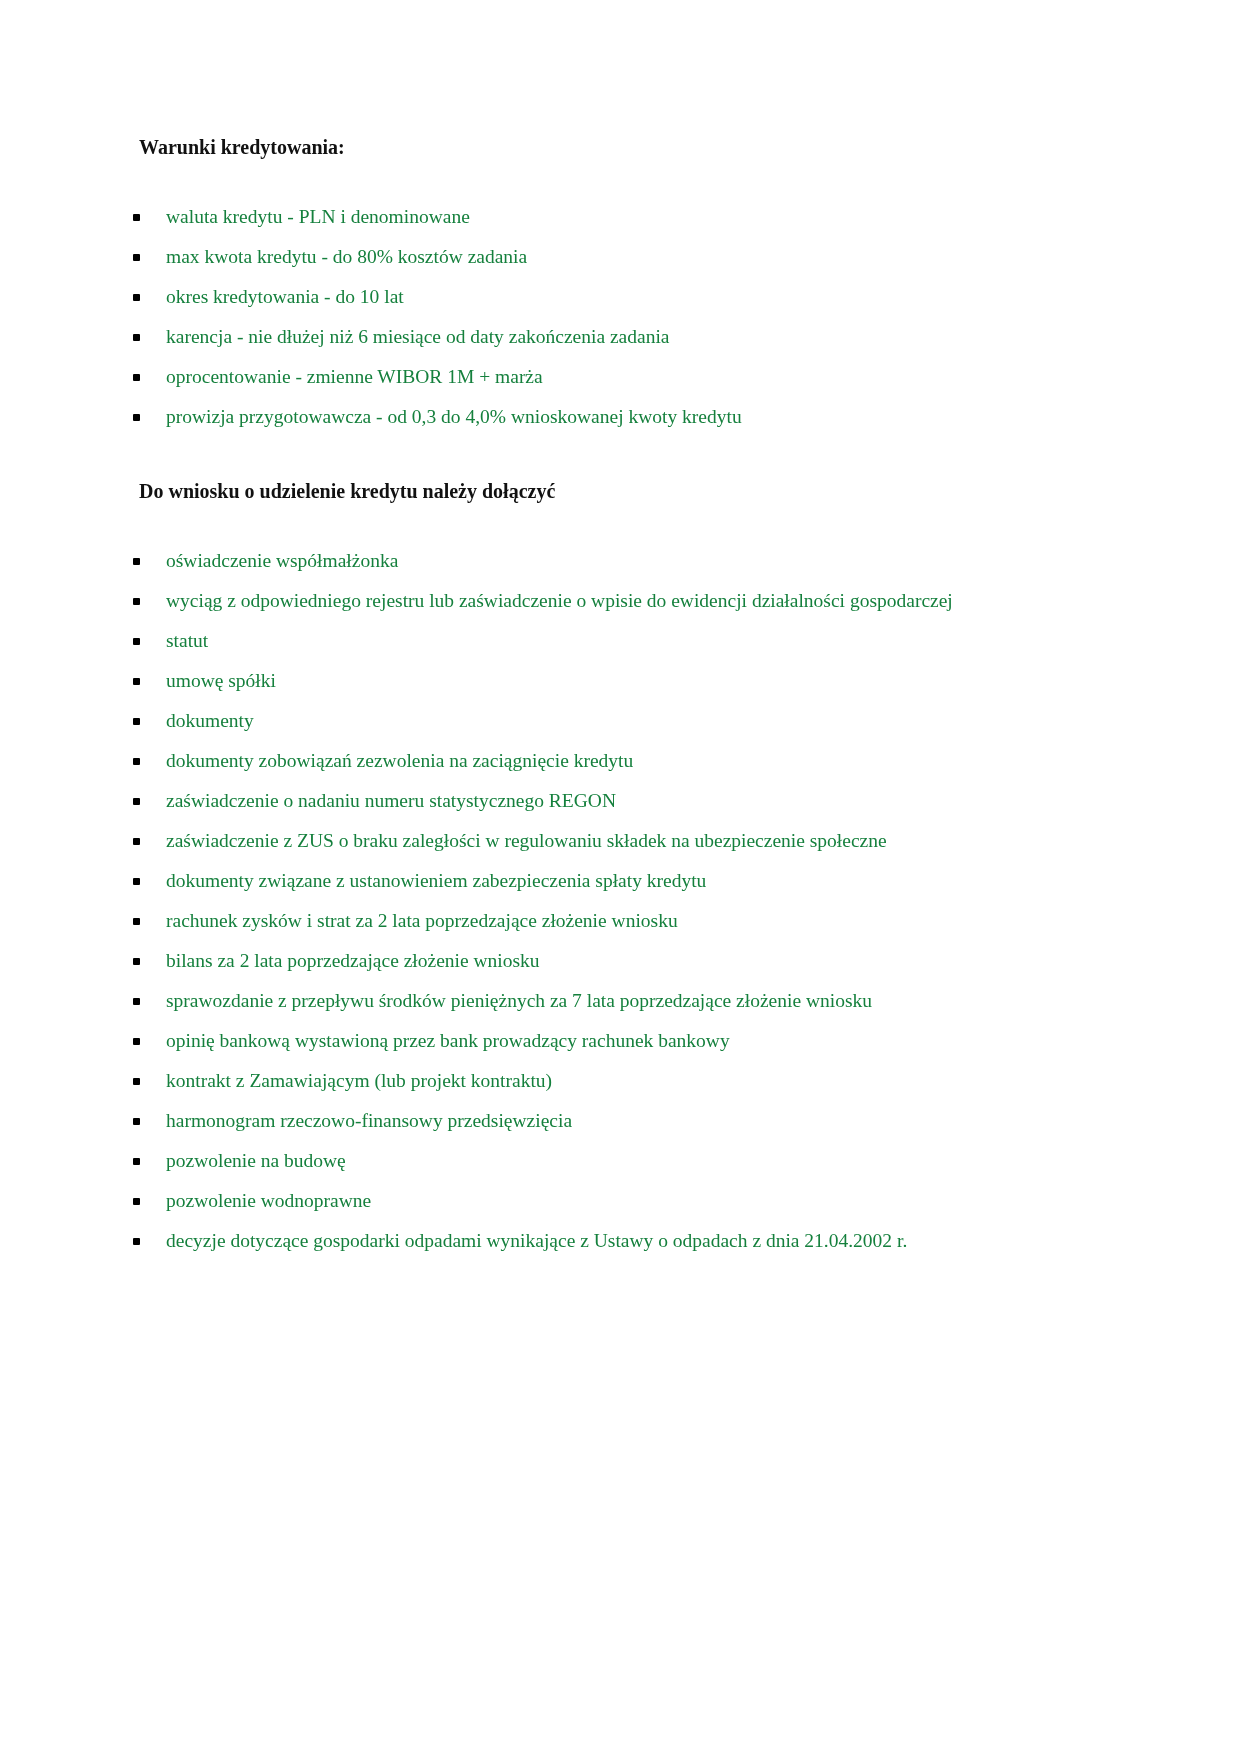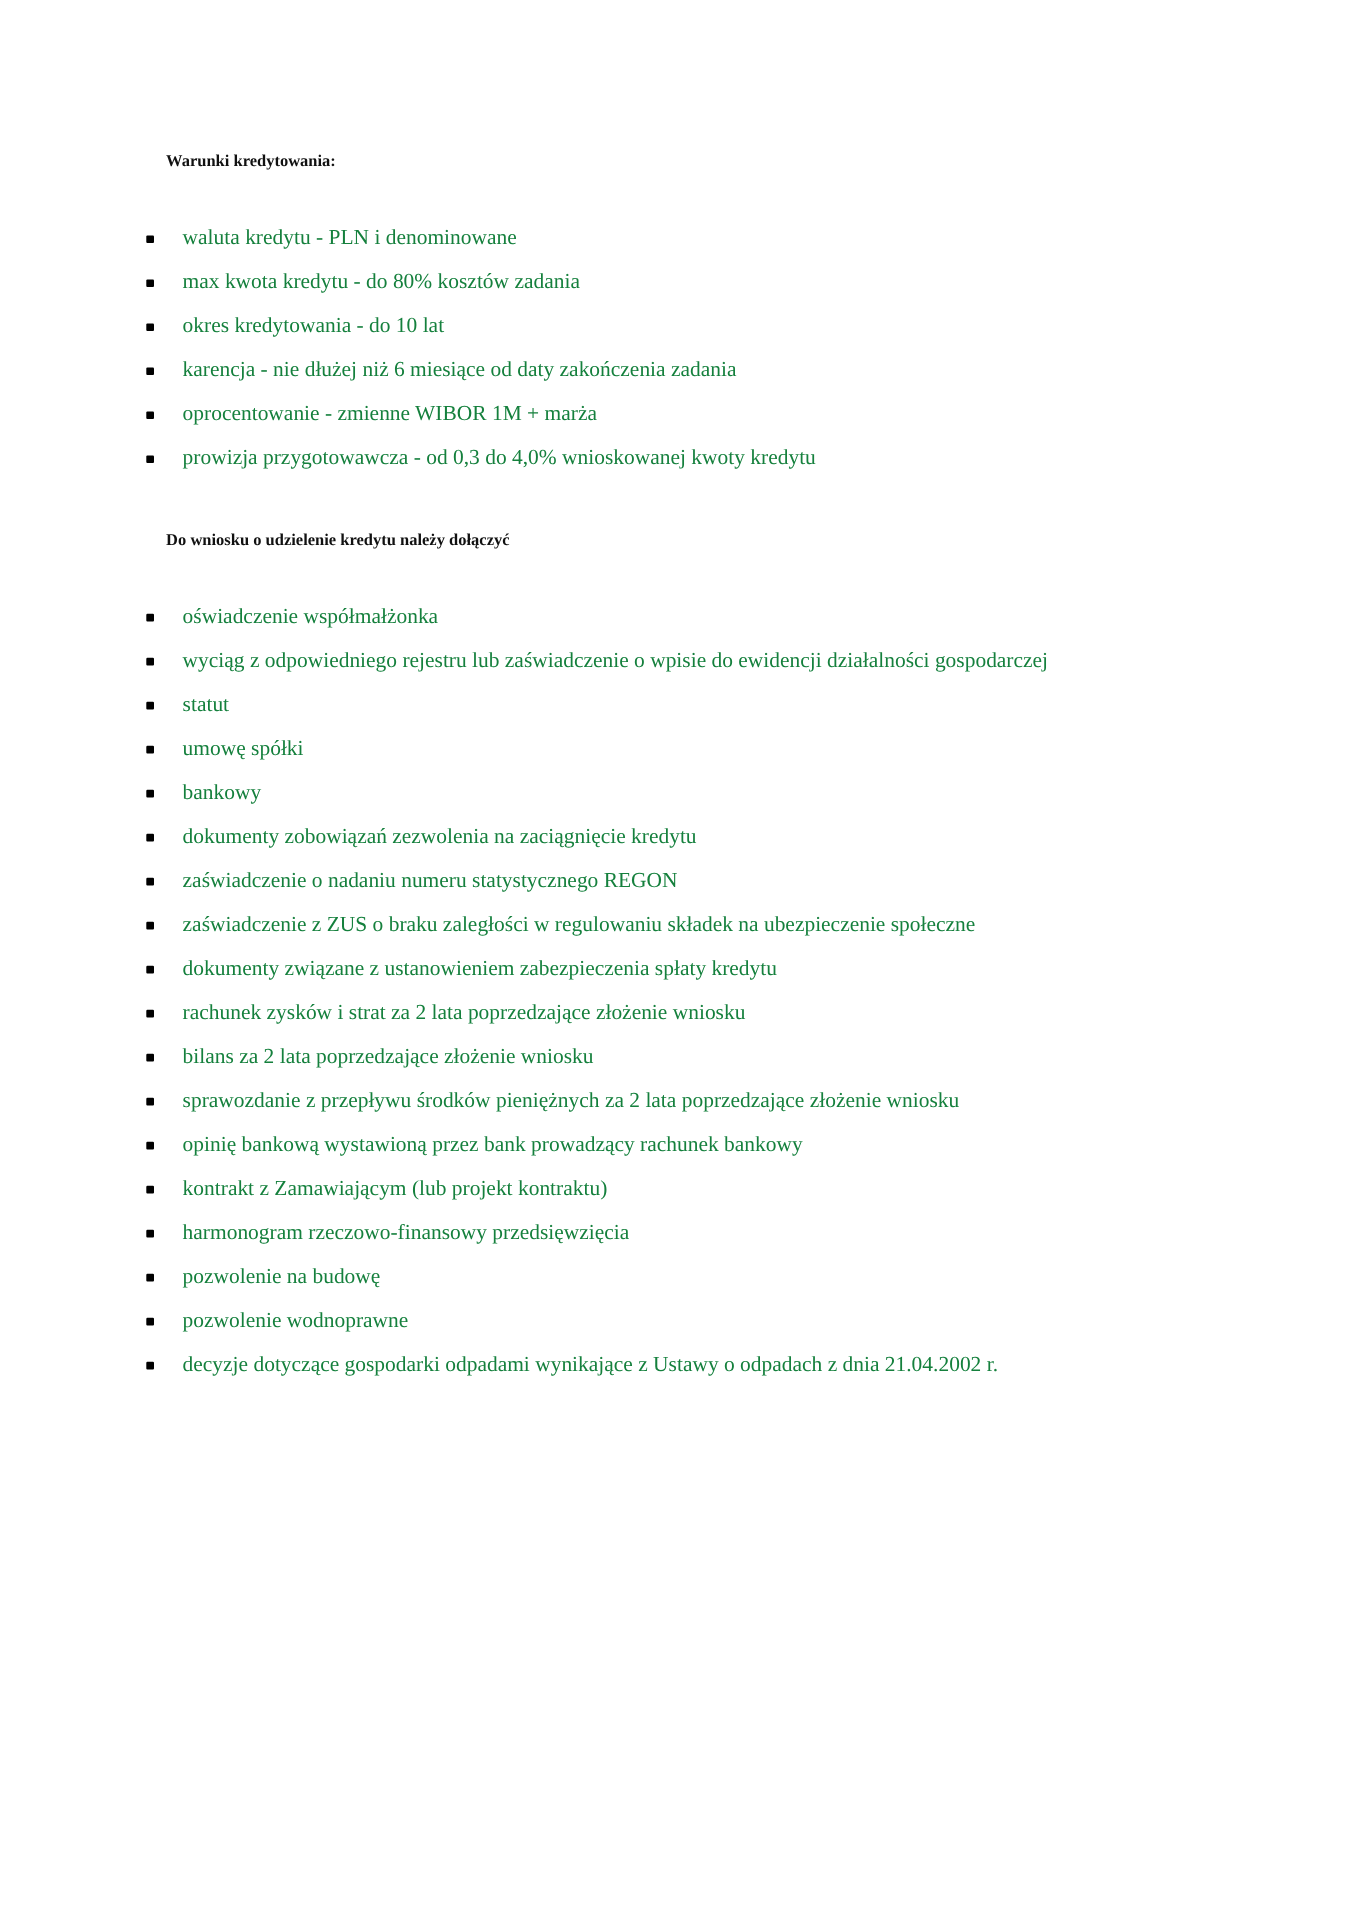--- a/index.html
+++ b/index.html
@@ -16,24 +16,24 @@
   }
   .page {
     box-sizing: border-box;
     width: 1240px;
     height: 1754px;
     padding: 133px 252px 80px 133px;
     background: #ffffff;
     overflow: hidden;
   }
   .section-title {
-    font-size: 15px;
+    font-size: 20px;
     font-weight: bold;
     line-height: 28px;
-    margin: 0 0 36px 18px;
+    margin: 0 0 36px 6px;
     color: #111111;
   }
   .section + .section .section-title {
     margin-top: 40px;
   }
   ul.bullet-list {
     list-style: none;
     margin: 0;
     padding: 0;
   }
@@ -73,28 +73,28 @@
       </ul>
   </div>
 
   <div class="section">
     <h2 class="section-title">Do wniosku o udzielenie kredytu należy dołączyć</h2>
     <ul class="bullet-list">
         <li>oświadczenie współmałżonka</li>
         <li>wyciąg z odpowiedniego rejestru lub zaświadczenie o wpisie do ewidencji działalności gospodarczej</li>
         <li>statut</li>
         <li>umowę spółki</li>
-        <li>bankowy</li>
+        <li>dokumenty</li>
         <li>dokumenty zobowiązań zezwolenia na zaciągnięcie kredytu</li>
         <li>zaświadczenie o nadaniu numeru statystycznego REGON</li>
         <li>zaświadczenie z ZUS o braku zaległości w regulowaniu składek na ubezpieczenie społeczne</li>
         <li>dokumenty związane z ustanowieniem zabezpieczenia spłaty kredytu</li>
         <li>rachunek zysków i strat za 2 lata poprzedzające złożenie wniosku</li>
         <li>bilans za 2 lata poprzedzające złożenie wniosku</li>
-        <li>sprawozdanie z przepływu środków pieniężnych za 2 lata poprzedzające złożenie wniosku</li>
+        <li>sprawozdanie z przepływu środków pieniężnych za 7 lata poprzedzające złożenie wniosku</li>
         <li>opinię bankową wystawioną przez bank prowadzący rachunek bankowy</li>
         <li>kontrakt z Zamawiającym (lub projekt kontraktu)</li>
         <li>harmonogram rzeczowo-finansowy przedsięwzięcia</li>
         <li>pozwolenie na budowę</li>
         <li>pozwolenie wodnoprawne</li>
         <li>decyzje dotyczące gospodarki odpadami wynikające z Ustawy o odpadach z dnia 21.04.2002 r.</li>
       </ul>
   </div>
 
 </div>

